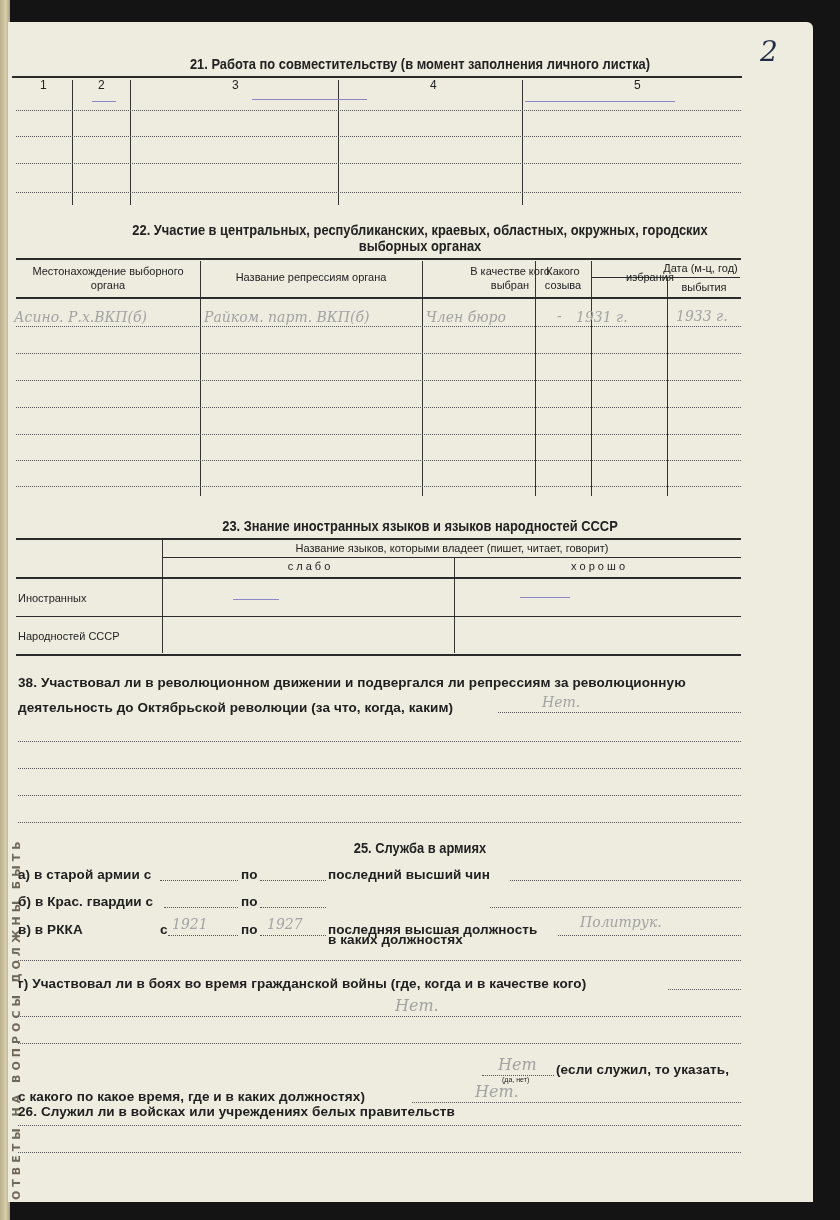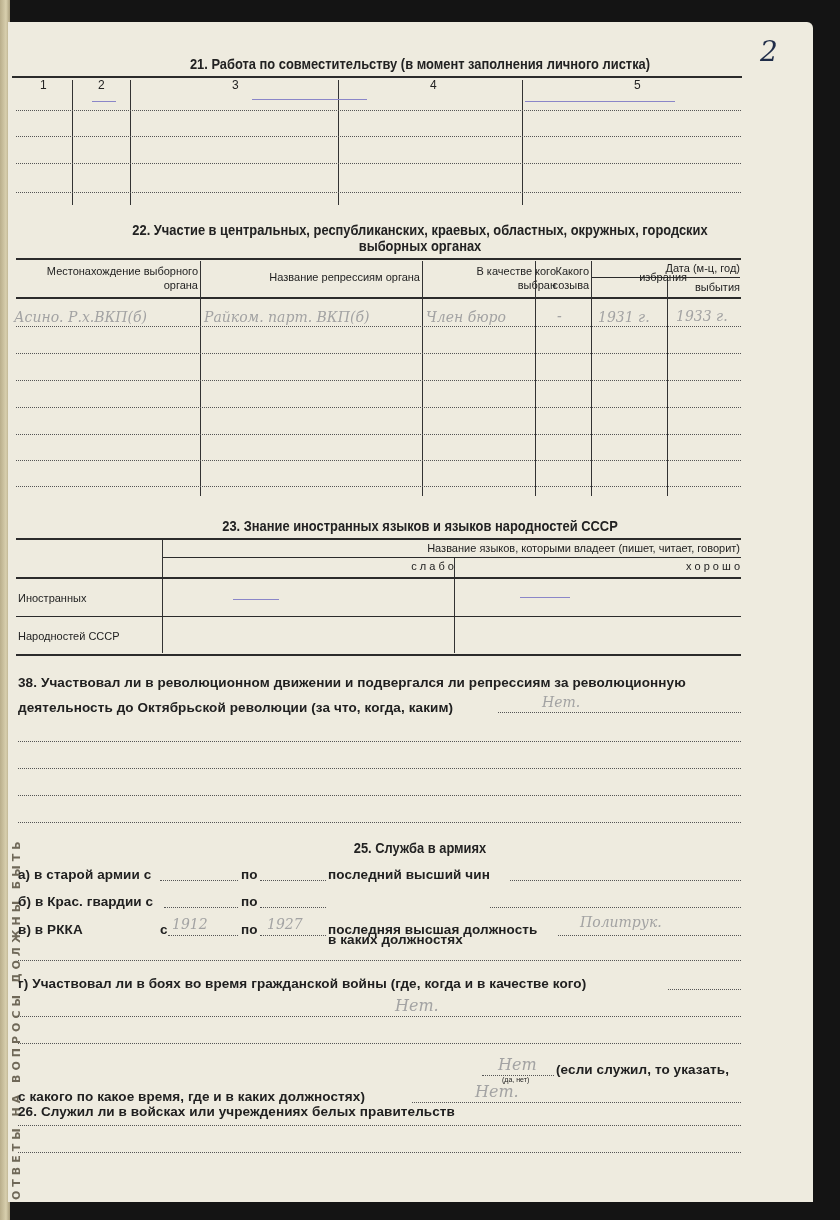--- a/index.html
+++ b/index.html
@@ -41,21 +41,21 @@
     transform: scaleX(0.92);
   }
   .hline { position: absolute; height: 0; border-top: 2px solid #2b2b2b; }
   .hline.thin { border-top-width: 1px; }
   .dots { position: absolute; height: 0; border-top: 1px dotted #555; }
   .vline { position: absolute; width: 0; border-left: 1px solid #333; }
   .txt {
     position: absolute; font-size: 12px; color: #232323;
     font-family: "Liberation Sans", sans-serif; white-space: nowrap;
   }
-  .txt.c { text-align: right; }
+  .txt.c { text-align: center; }
   .small { font-size: 11px; }
   .tiny { font-size: 7px; }
   .body-line {
     position: absolute; font-size: 13.5px; color: #202020; font-weight: bold;
     font-family: "Liberation Sans", sans-serif; white-space: nowrap;
     letter-spacing: 0.1px;
   }
   .hand {
     position: absolute; white-space: nowrap;
     font-family: "DejaVu Serif", serif; font-style: italic;
@@ -102,29 +102,29 @@
 <div class="vline" style="left:422px; top:261px; height:235px;"></div>
 <div class="vline" style="left:535px; top:261px; height:235px;"></div>
 <div class="vline" style="left:591px; top:261px; height:235px;"></div>
 <div class="vline" style="left:667px; top:278px; height:218px;"></div>
 <div class="hline thin" style="left:592px; top:277px; width:148px;"></div>
 
 <div class="txt c small" style="left:18px; top:264px; width:180px; white-space:normal; line-height:14px;">Местонахождение выборного органа</div>
 <div class="txt c small" style="left:202px; top:271px; width:218px;">Название репрессиям органа</div>
 <div class="txt c small" style="left:424px; top:264px; width:92px; white-space:normal; line-height:14px;margin-left:40px;">В качестве кого выбран</div>
 <div class="txt c small" style="left:537px; top:264px; width:52px; white-space:normal; line-height:14px;">Какого созыва</div>
-<div class="txt c small" style="left:593px; top:262px; width:147px;">Дата (м-ц, год)</div>
+<div class="txt c small" style="left:627px; top:262px; width:147px;">Дата (м-ц, год)</div>
 <div class="txt c small" style="left:593px; top:271px; width:74px;margin-left:20px;">избрания</div>
 <div class="txt c small" style="left:668px; top:281px; width:72px;">выбытия</div>
 
 <div class="hand" style="left:14px; top:309px;">Асино. Р.х.ВКП(б)</div>
 <div class="hand" style="left:204px; top:309px;">Райком. парт. ВКП(б)</div>
 <div class="hand" style="left:426px; top:309px;">Член бюро</div>
 <div class="hand" style="left:557px; top:308px;">-</div>
-<div class="hand" style="left:598px; top:309px;text-align:right;">1931 г.</div>
+<div class="hand" style="left:576px; top:309px;text-align:right;">1931 г.</div>
 <div class="hand" style="left:676px; top:308px;">1933 г.</div>
 
 <div class="dots" style="left:16px; top:326px; width:725px;"></div>
 <div class="dots" style="left:16px; top:353px; width:725px;"></div>
 <div class="dots" style="left:16px; top:380px; width:725px;"></div>
 <div class="dots" style="left:16px; top:407px; width:725px;"></div>
 <div class="dots" style="left:16px; top:434px; width:725px;"></div>
 <div class="dots" style="left:16px; top:460px; width:725px;"></div>
 <div class="dots" style="left:16px; top:486px; width:725px;"></div>
 
@@ -165,21 +165,21 @@
 <div class="body-line" style="left:18px; top:894px;">б) в Крас. гвардии с</div>
 <div class="dots" style="left:164px; top:907px; width:74px;"></div>
 <div class="body-line" style="left:241px; top:894px;">по</div>
 <div class="dots" style="left:260px; top:907px; width:66px;"></div>
 <div class="body-line" style="left:328px; top:932px;">в каких должностях</div>
 <div class="dots" style="left:490px; top:907px; width:251px;"></div>
 
 <div class="body-line" style="left:18px; top:922px;">в) в РККА</div>
 <div class="body-line" style="left:160px; top:922px;">с</div>
 <div class="dots" style="left:168px; top:935px; width:70px;"></div>
-<div class="hand" style="left:172px; top:916px;">1912</div>
+<div class="hand" style="left:172px; top:916px;">1921</div>
 <div class="body-line" style="left:241px; top:922px;">по</div>
 <div class="dots" style="left:260px; top:935px; width:66px;"></div>
 <div class="hand" style="left:267px; top:916px;">1927</div>
 <div class="body-line" style="left:328px; top:922px;">последняя высшая должность</div>
 <div class="dots" style="left:558px; top:935px; width:183px;"></div>
 <div class="hand" style="left:580px; top:914px;">Политрук.</div>
 <div class="dots" style="left:18px; top:960px; width:723px;"></div>
 
 <div class="body-line" style="left:18px; top:976px;">г) Участвовал ли в боях во время гражданской войны (где, когда и в качестве кого)</div>
 <div class="dots" style="left:668px; top:989px; width:73px;"></div>

